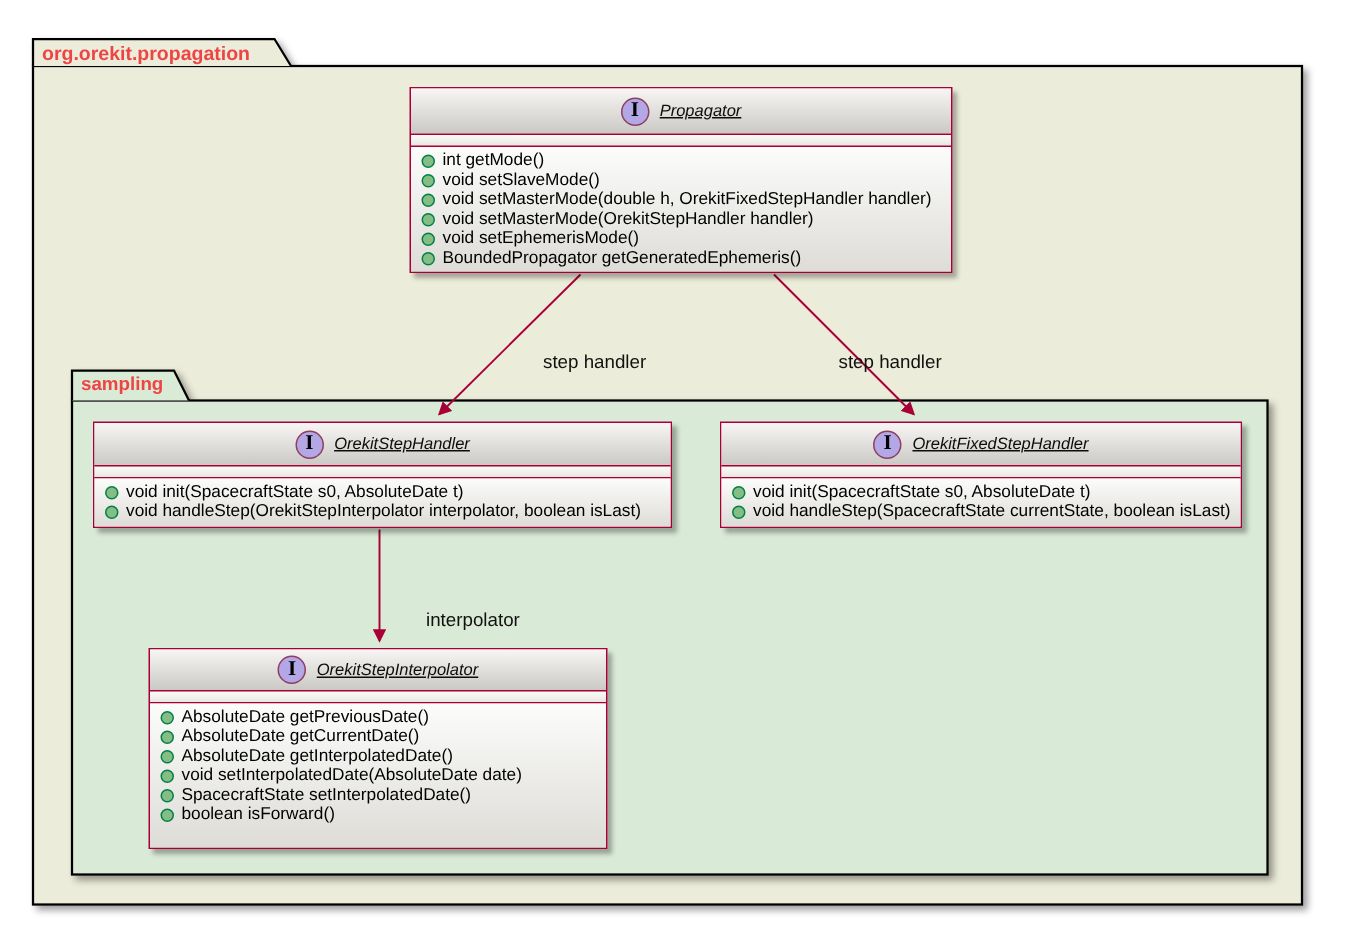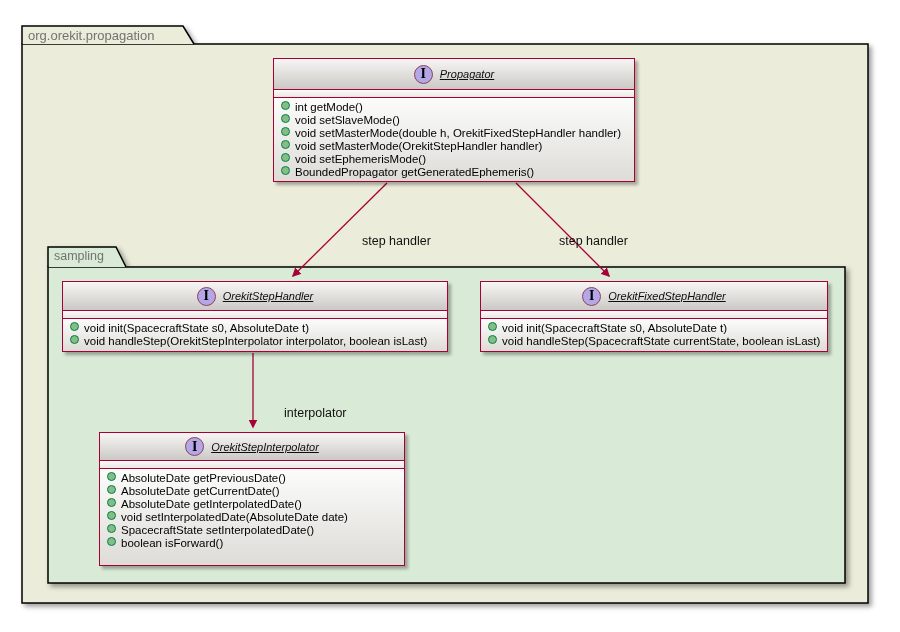--- a/index.html
+++ b/index.html
@@ -3,21 +3,21 @@
 <meta charset="utf-8">
 <style>
   html,body{margin:0;padding:0;background:#ffffff;font-family:"Liberation Sans",sans-serif;}
   #stage{position:relative;width:900px;height:632px;background:#ffffff;overflow:hidden;}
 
   
   #bg-svg{position:absolute;left:0;top:0;width:900px;height:632px;}
   .pkg-shadow{filter:drop-shadow(3px 3px 2.5px rgba(0,0,0,0.38));}
 
   
-  .pkg-label{position:absolute;font-weight:normal;color:#737373;white-space:nowrap;}
+  .pkg-label{position:absolute;font-weight:bold;color:#ef4444;white-space:nowrap;}
   #outer-pkg-label{left:28px;top:28px;font-size:13px;}
   #inner-pkg-label{left:54px;top:249px;font-size:12.5px;}
 
   
   .cls{position:absolute;border:1.5px solid var(--box-border,#a80036);
        box-shadow:3px 3px 3px rgba(0,0,0,0.3);box-sizing:border-box;
        display:flex;flex-direction:column;background:#eeeeec;}
   .cls-header{display:flex;align-items:center;justify-content:center;gap:7px;
        background:linear-gradient(180deg,#f7f6f4 0%,#cbc9c5 100%);
        flex:0 0 auto;}
@@ -25,21 +25,21 @@
        width:19px;height:19px;border-radius:50%;
        background:var(--spot-fill,#b4a7e6);border:1.5px solid var(--spot-border,#8e3f62);
        font-family:"Liberation Serif",serif;font-weight:bold;font-size:14px;line-height:1;color:#000;box-sizing:border-box;}
   .cls-title{font-style:italic;font-size:11px;color:#0d0d0d;text-decoration:underline;}
   .cls-attrs{flex:0 0 auto;height:7px;
        border-top:1px solid var(--box-border,#a80036);
        border-bottom:1px solid var(--box-border,#a80036);
        background:linear-gradient(180deg,#fbfbfa,#e8e7e3);}
   .cls-methods{flex:1 1 auto;padding:3px 0 0 7px;
        background:linear-gradient(180deg,#fcfcfb,#dddcd7);}
-  .m{display:flex;line-height:13px;white-space:nowrap;}
+  .m{display:flex;align-items:center;line-height:13px;white-space:nowrap;}
   .dot{flex:0 0 auto;width:7px;height:7px;border-radius:50%;margin-right:5px;
        background:var(--bullet-fill,#84be84);border:1px solid var(--bullet-border,#038048);box-sizing:content-box;}
   .mt{font-size:11.5px;color:#000;}
 
   #cls-propagator{left:273px;top:58px;width:362px;height:124px;}
   #cls-propagator .cls-header{height:30px;}
   #cls-stephandler{left:62px;top:281px;width:386px;height:71px;}
   #cls-stephandler .cls-header{height:28px;}
   #cls-fixedstephandler{left:480px;top:281px;width:348px;height:71px;}
   #cls-fixedstephandler .cls-header{height:28px;}

